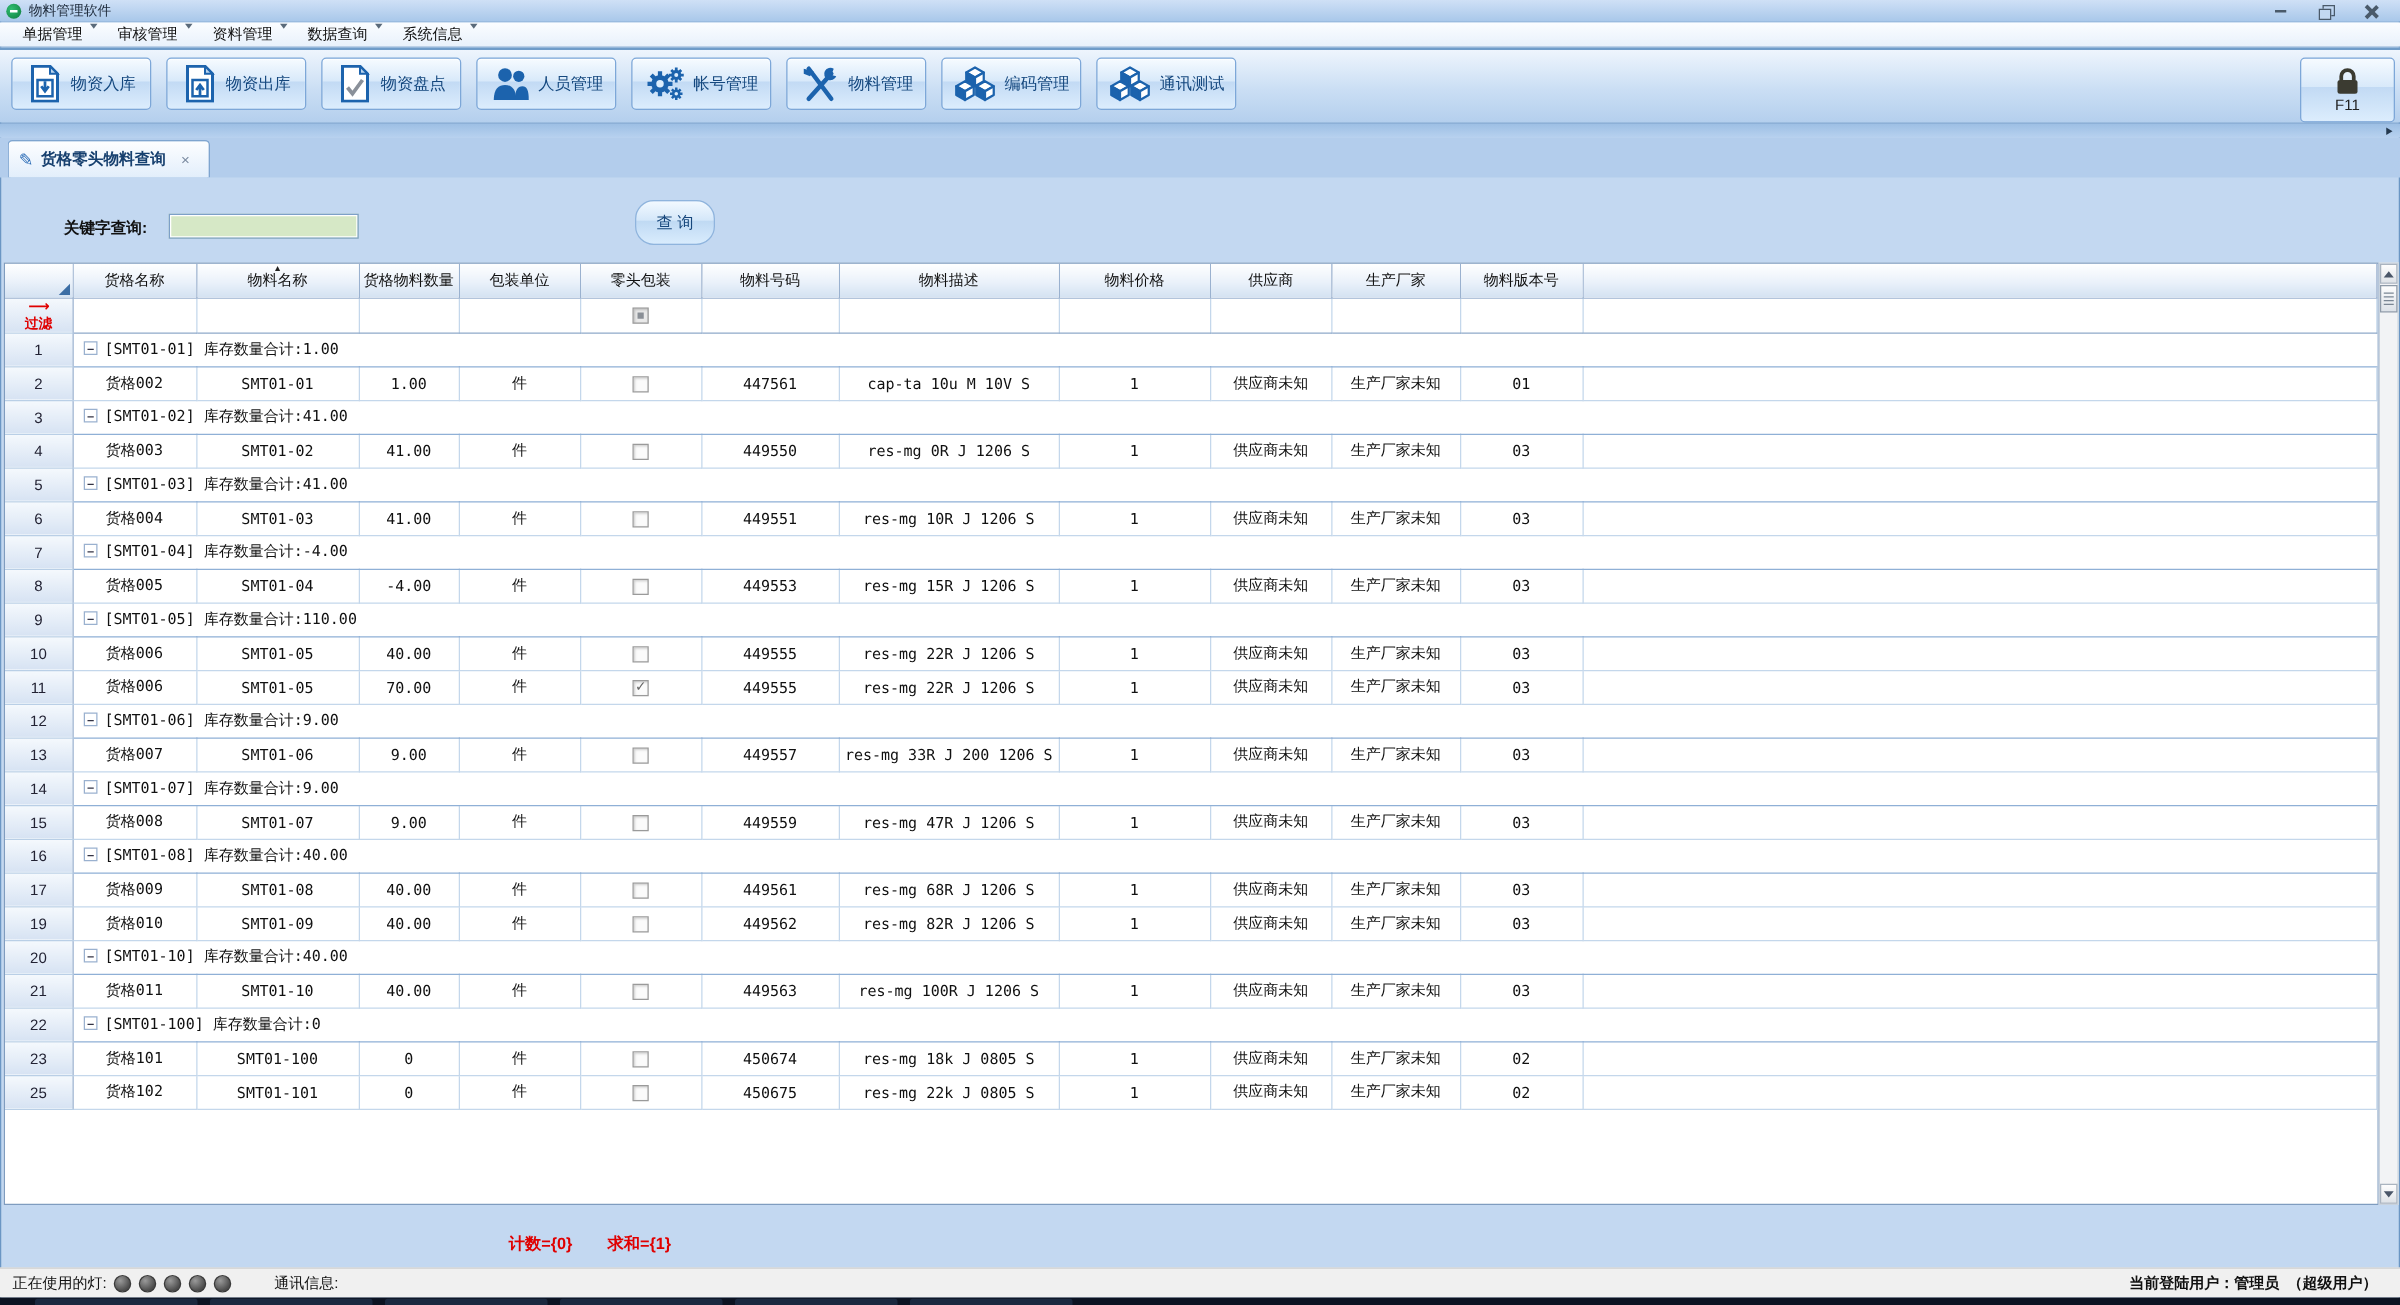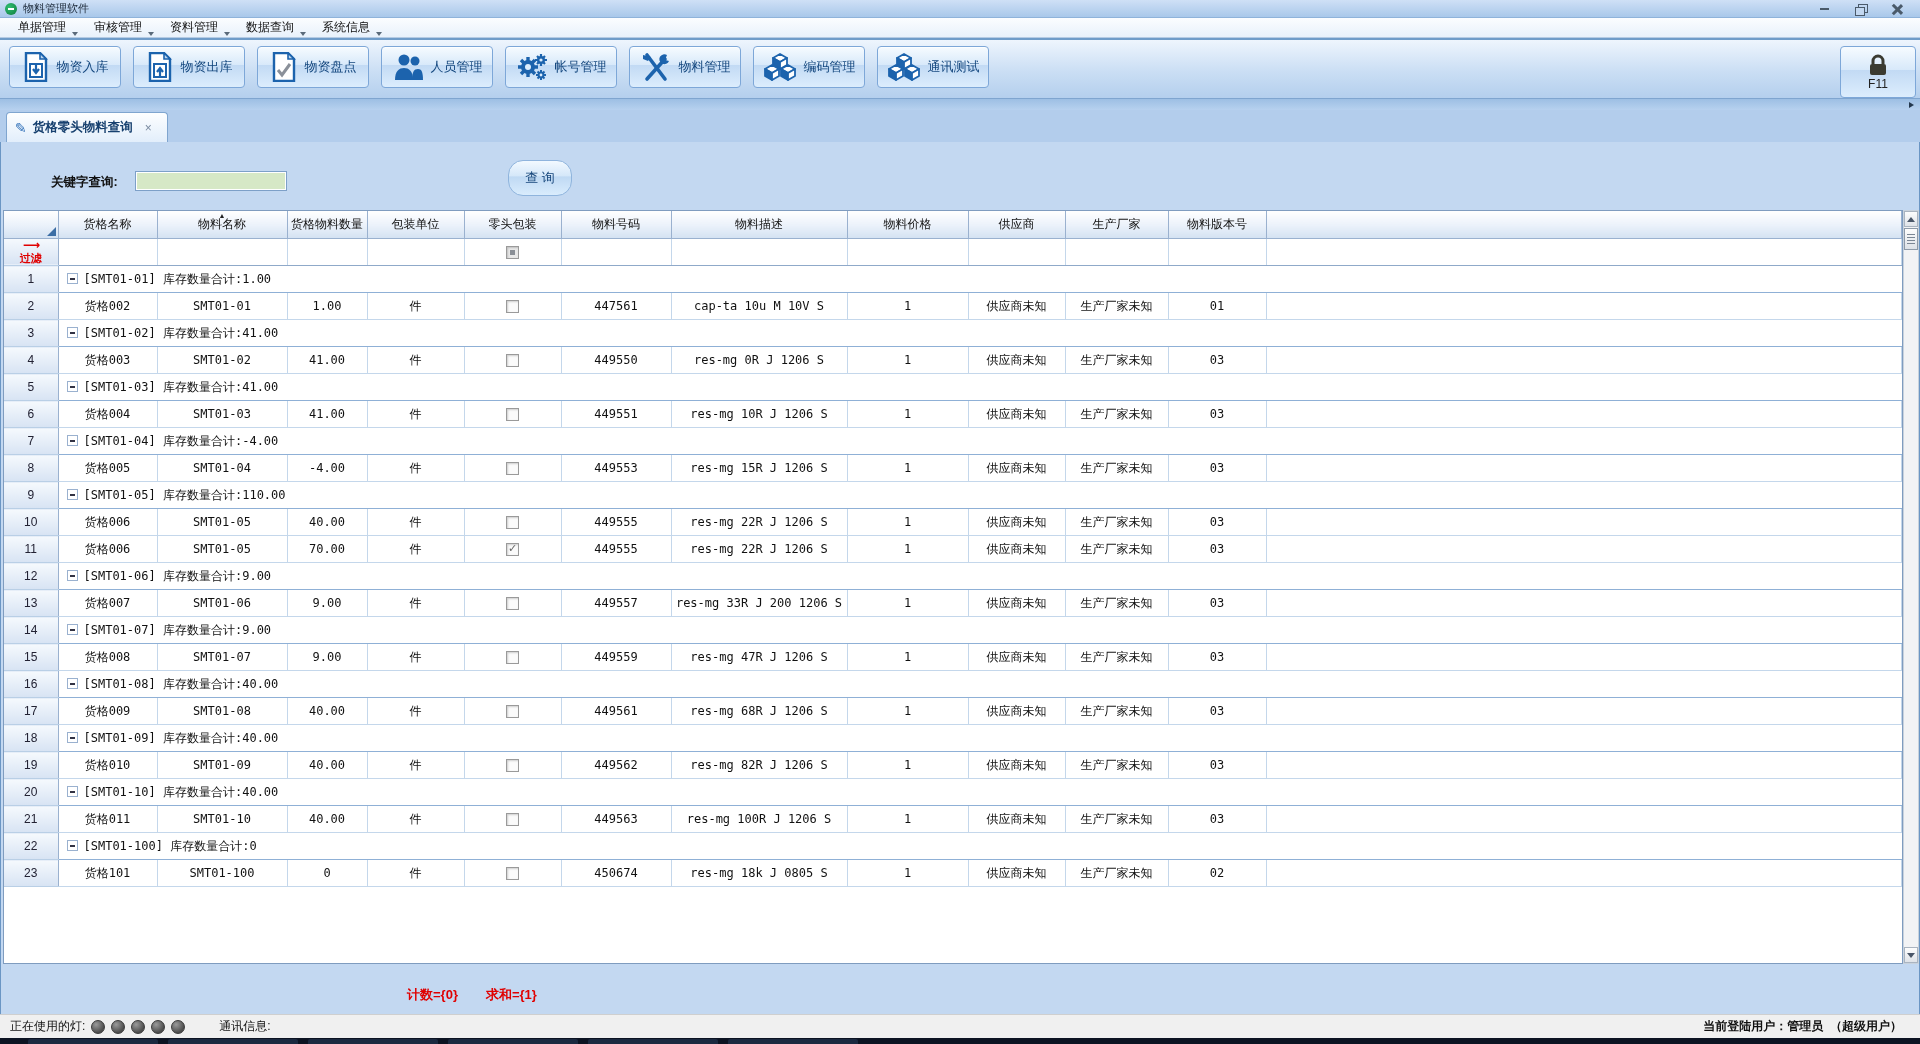--- a/index.html
+++ b/index.html
@@ -21,21 +21,21 @@
   .wb-min::after{ content:""; position:absolute; left:2px; top:5px; width:9px; height:2px; background:#4a5a6a;}
   .wb-rest::before{ content:""; position:absolute; left:4px; top:1px; width:8px; height:7px; border:1.5px solid #4a5a6a; background:transparent;}
   .wb-rest::after{ content:""; position:absolute; left:1px; top:4px; width:8px; height:7px; border:1.5px solid #4a5a6a; background:#c3d8f1;}
   .wb-close::before,.wb-close::after{ content:""; position:absolute; left:6px; top:0; width:2.5px; height:13px; background:#4a5a6a;}
   .wb-close::before{ transform:rotate(45deg);} .wb-close::after{ transform:rotate(-45deg);}
 
   
   .menubar { position:absolute; left:0; top:18px; width:100%; height:20px;
     background:linear-gradient(#fbfdff,#e8f1fb); border-bottom:1px solid #b5cbe4;
     display:flex; align-items:center; padding-left:10px; }
-  .menuitem { font-size:12px; color:#111; padding:2px 8px; display:flex; align-items:flex-end; gap:6px; cursor:default; }
+  .menuitem { font-size:12px; color:#111; padding:2px 8px; display:flex; align-items:flex-start; gap:6px; cursor:default; }
   .dd-arrow { width:0; height:0; border-left:3.5px solid transparent; border-right:3.5px solid transparent; border-top:4px solid #5a6a7a; display:inline-block; }
 
   
   .toolbar { position:absolute; left:0; top:38px; width:100%; height:60px;
     background:linear-gradient(#eef5fd,#cadef4 55%,#b4cfed);
     border-top:2px solid #6f9cc9; }
   .tbtn { position:absolute; top:6px; height:42px; width:112px; border:1px solid #7da7d8; border-radius:4px;
     background:linear-gradient(#f6fbff,#d8e9fa 45%,#c2daf4 46%,#dcedfd);
     display:flex; align-items:center; justify-content:center; gap:7px; cursor:pointer;
     box-shadow:0 1px 1px rgba(255,255,255,.8) inset; }
@@ -500,24 +500,20 @@
           <td class="mono">件</td>
           <td><span class="cb"></span></td>
           <td class="mono">449561</td>
           <td class="mono">res-mg 68R J 1206 S</td>
           <td class="mono">1</td>
           <td class="mono">供应商未知</td>
           <td class="mono">生产厂家未知</td>
           <td class="mono">03</td>
           <td></td>
         </tr>
-        <tr class="group">
-          <td class="rownum">18</td>
-          <td colspan="12" class="groupcell mono"><span class="collapse"></span><span>[SMT01-09] 库存数量合计:40.00</span></td>
-        </tr>
         <tr class="detail">
           <td class="rownum">19</td>
           <td class="mono">货格010</td>
           <td class="mono">SMT01-09</td>
           <td class="mono">40.00</td>
           <td class="mono">件</td>
           <td><span class="cb"></span></td>
           <td class="mono">449562</td>
           <td class="mono">res-mg 82R J 1206 S</td>
           <td class="mono">1</td>
@@ -551,20 +547,35 @@
         </tr>
         <tr class="detail">
           <td class="rownum">23</td>
           <td class="mono">货格101</td>
           <td class="mono">SMT01-100</td>
           <td class="mono">0</td>
           <td class="mono">件</td>
           <td><span class="cb"></span></td>
           <td class="mono">450674</td>
           <td class="mono">res-mg 18k J 0805 S</td>
+          <td class="mono">1</td>
+          <td class="mono">供应商未知</td>
+          <td class="mono">生产厂家未知</td>
+          <td class="mono">02</td>
+          <td></td>
+        </tr>
+        <tr class="detail">
+          <td class="rownum">25</td>
+          <td class="mono">货格102</td>
+          <td class="mono">SMT01-101</td>
+          <td class="mono">0</td>
+          <td class="mono">件</td>
+          <td><span class="cb"></span></td>
+          <td class="mono">450675</td>
+          <td class="mono">res-mg 22k J 0805 S</td>
           <td class="mono">1</td>
           <td class="mono">供应商未知</td>
           <td class="mono">生产厂家未知</td>
           <td class="mono">02</td>
           <td></td>
         </tr>
       </tbody>
   </table>
 </div>
 

